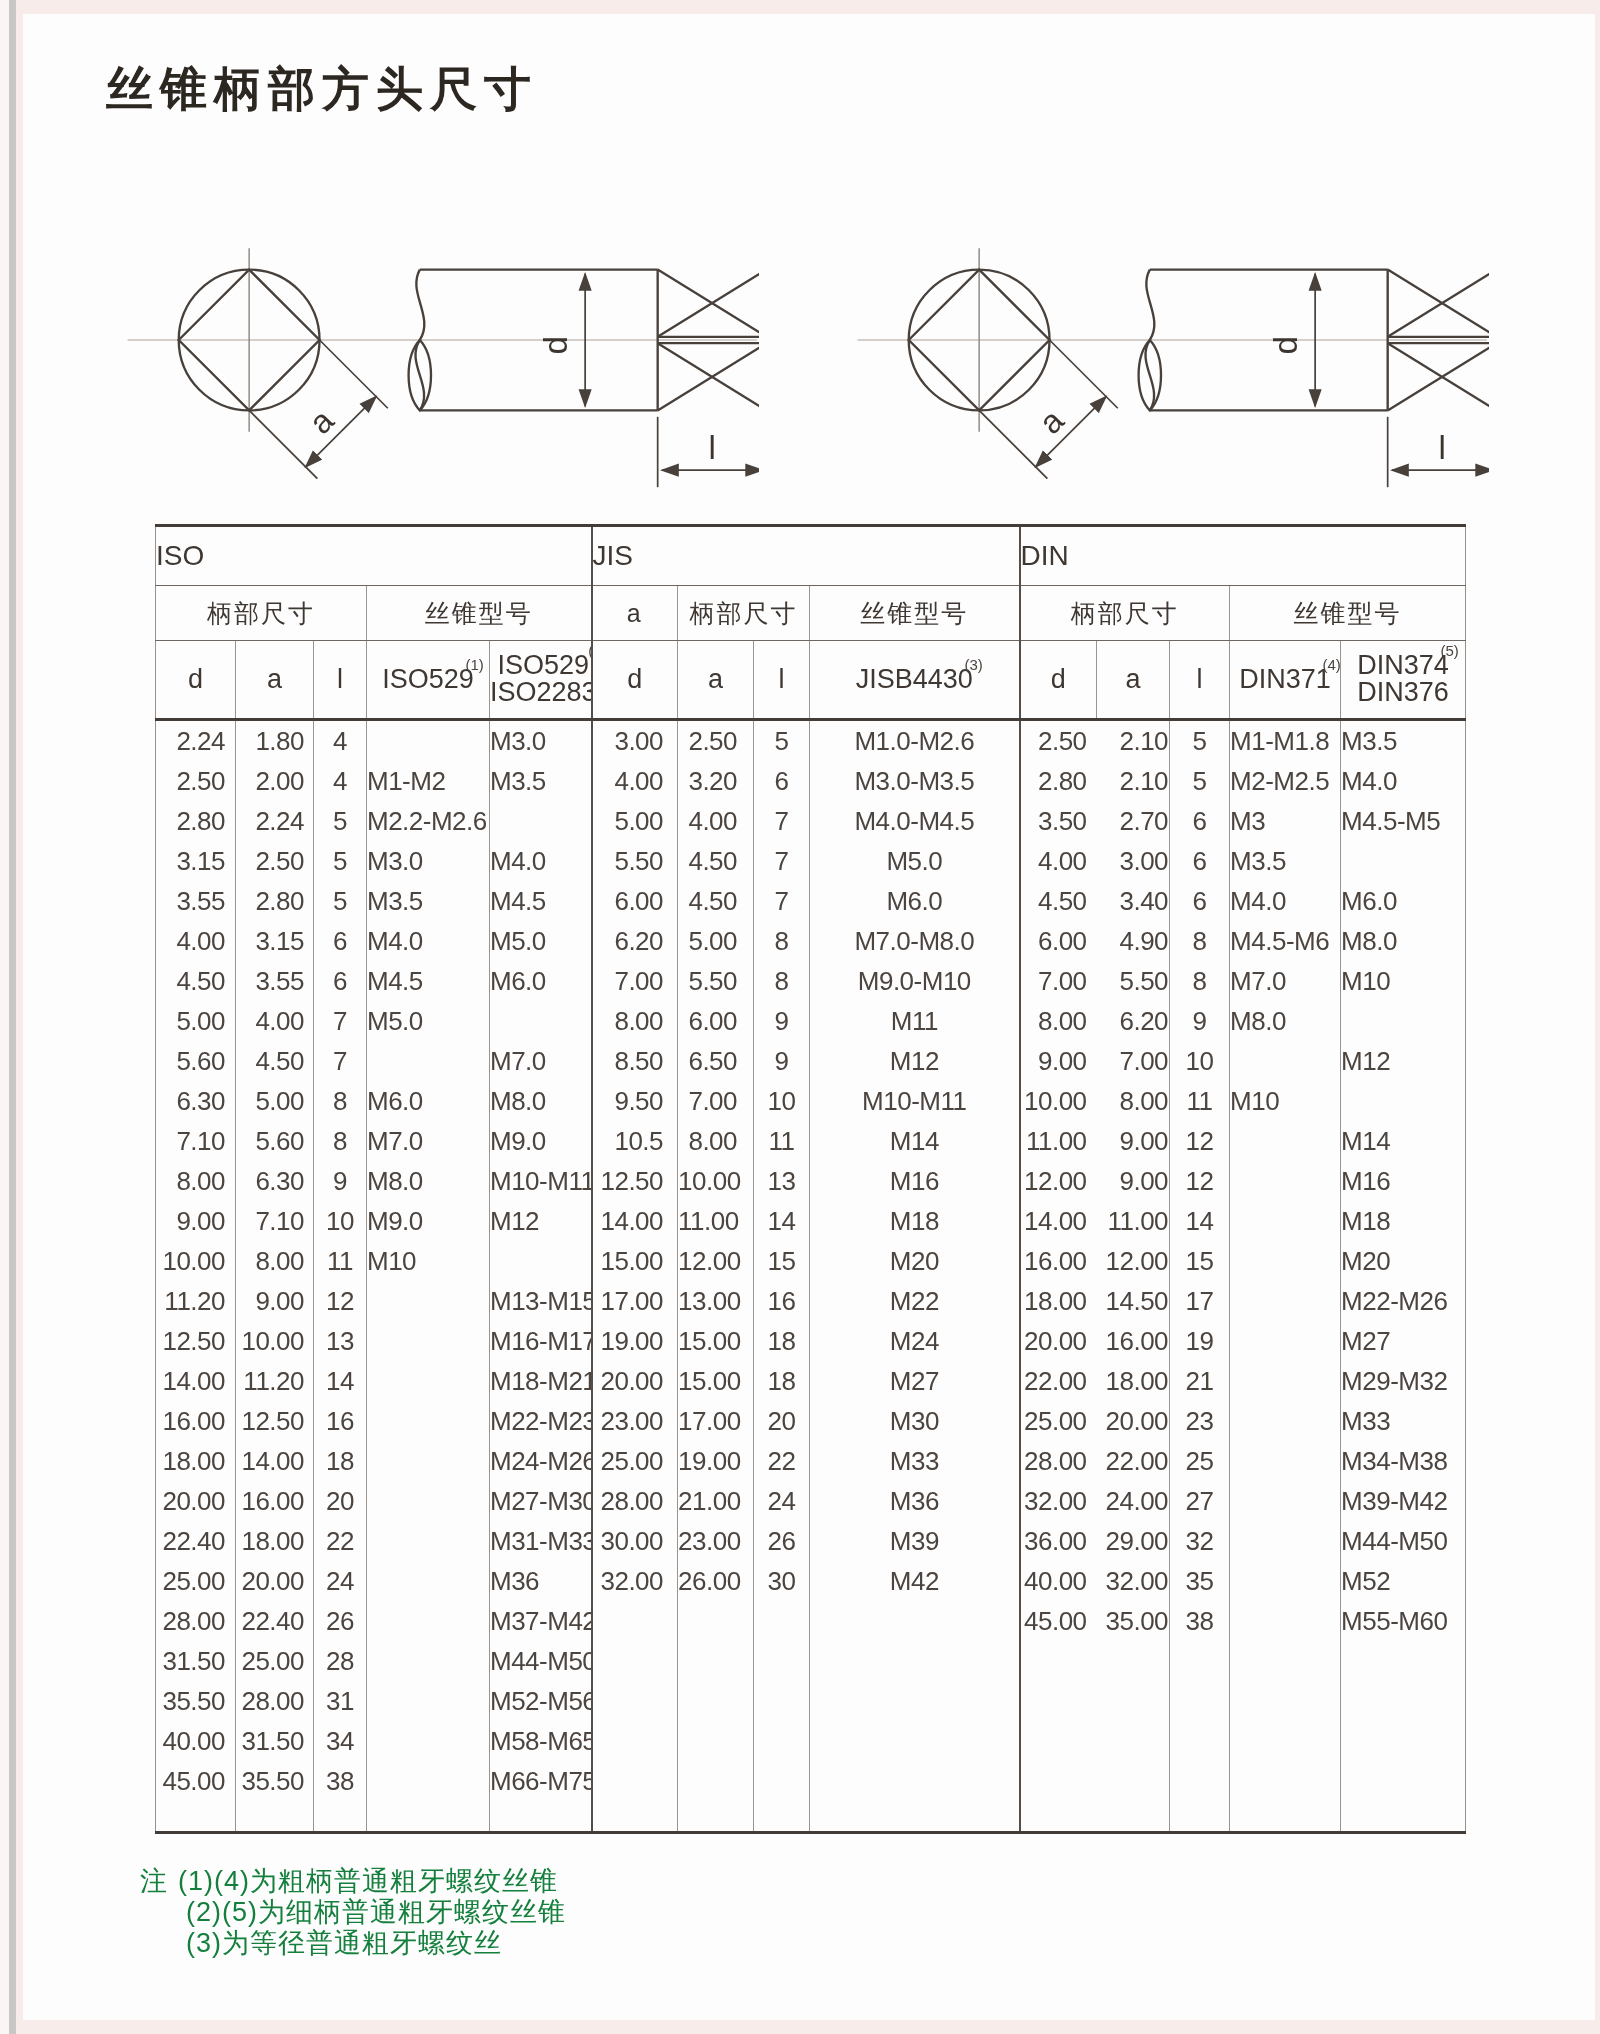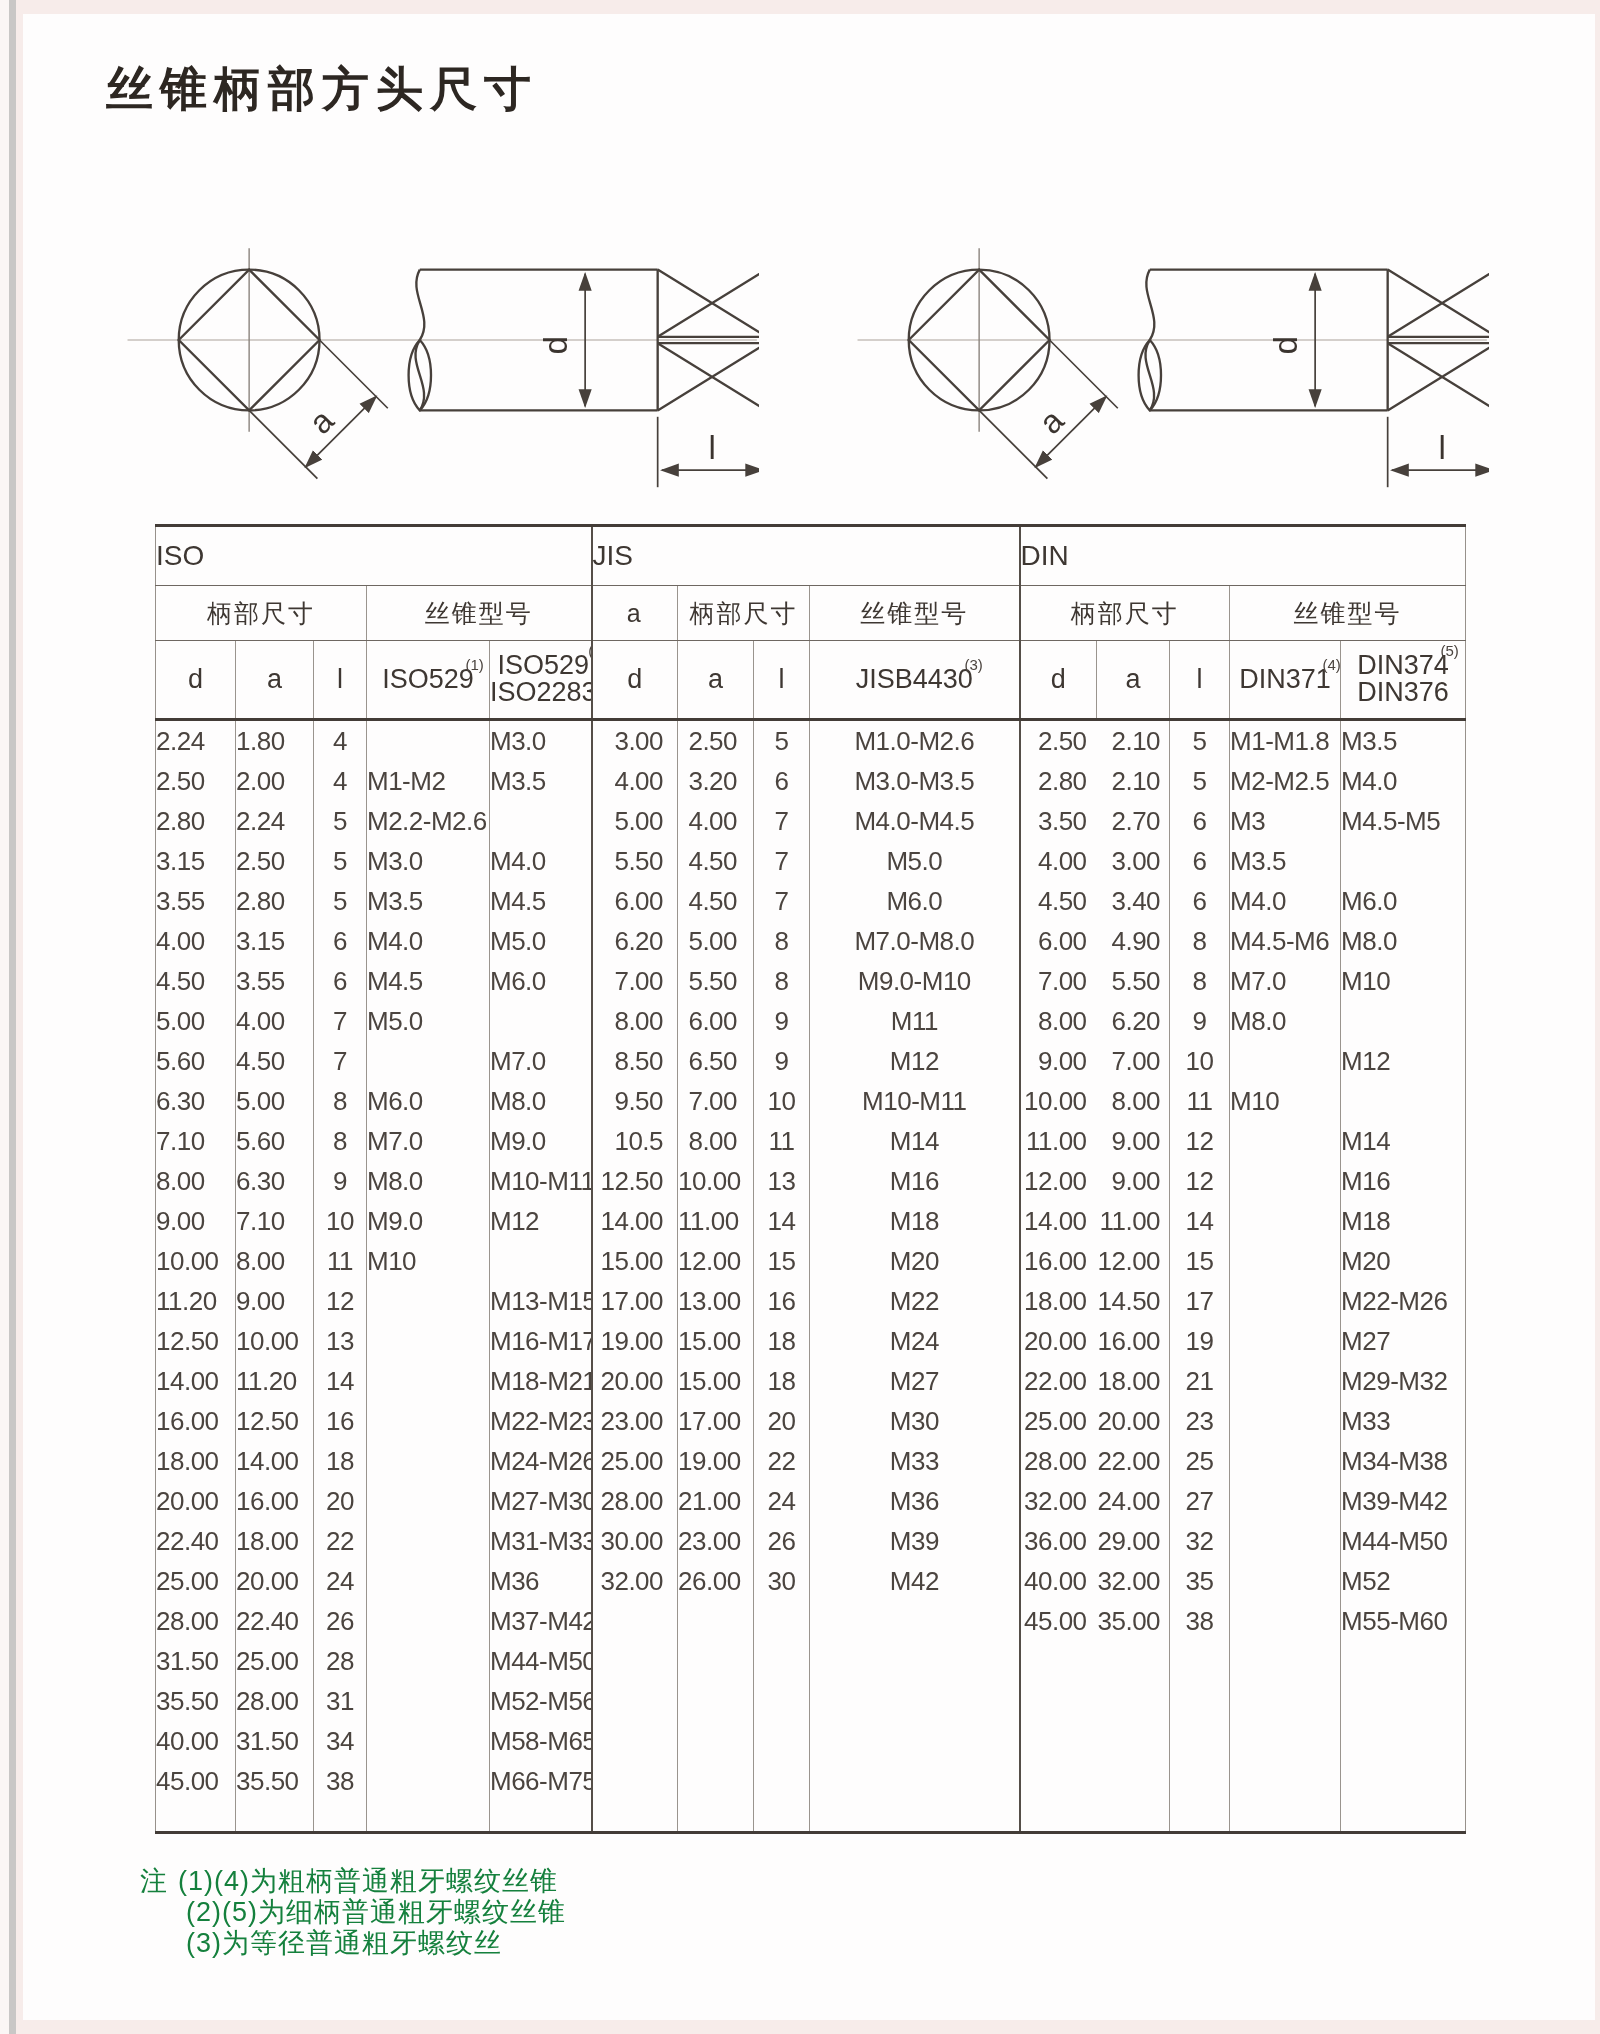--- a/index.html
+++ b/index.html
@@ -24,30 +24,30 @@
   tr.rowC th{height:77px;font-size:27px;border-bottom:3px solid #433c37;text-align:center;
              vertical-align:middle;position:relative;}
   .gsep{border-left:2px solid #554e48;}
   .mwrap{position:relative;display:inline-block;line-height:27px;}
   .sup{position:absolute;top:-15px;right:-10px;font-size:15px;color:#4b443f;}
   tbody td{height:40px;font-size:26px;line-height:40px;letter-spacing:-0.5px;}
   tbody tr.filler td{height:30px;}
   td.c1,td.c2,td.c3,td.c4,td.c6,td.c7,td.c8,td.c9,td.c11,td.c12,td.c13{border-left:1px solid #9a948e;}
   th.vl{border-left:1px solid #9a948e;}
   td.c5,td.c9g{border-left:2px solid #554e48;}
-  td.c0,td.c1{}
+  td.c0,td.c1{text-align:right;}
   td.c0{padding-right:10px;} td.c1{padding-right:9px;}
   td.c2{text-align:center;}
   td.c3,td.c4{text-align:left;}
   td.c5,td.c6{text-align:right;}
   td.c5{padding-right:14px;} td.c6{padding-right:16px;}
   td.c7{text-align:center;}
   td.c8{text-align:center;}
   td.c9,td.c10{text-align:right;}
-  td.c9{padding-right:10px;} td.c10{padding-right:9px;margin-left:36px;}
+  td.c9{padding-right:10px;} td.c10{padding-right:1px;margin-left:36px;}
   td.c11{text-align:center;}
   td.c12,td.c13{text-align:left;}
   
   .notes{position:absolute;left:131px;top:1866px;font-size:27px;color:#15803d;line-height:31px;
          letter-spacing:1px;}
   .note-line{white-space:pre;}
   .note-line .pfx{margin-right:10px;}
   .note-line.indent{padding-left:46px;}
 </style>
 </head>

